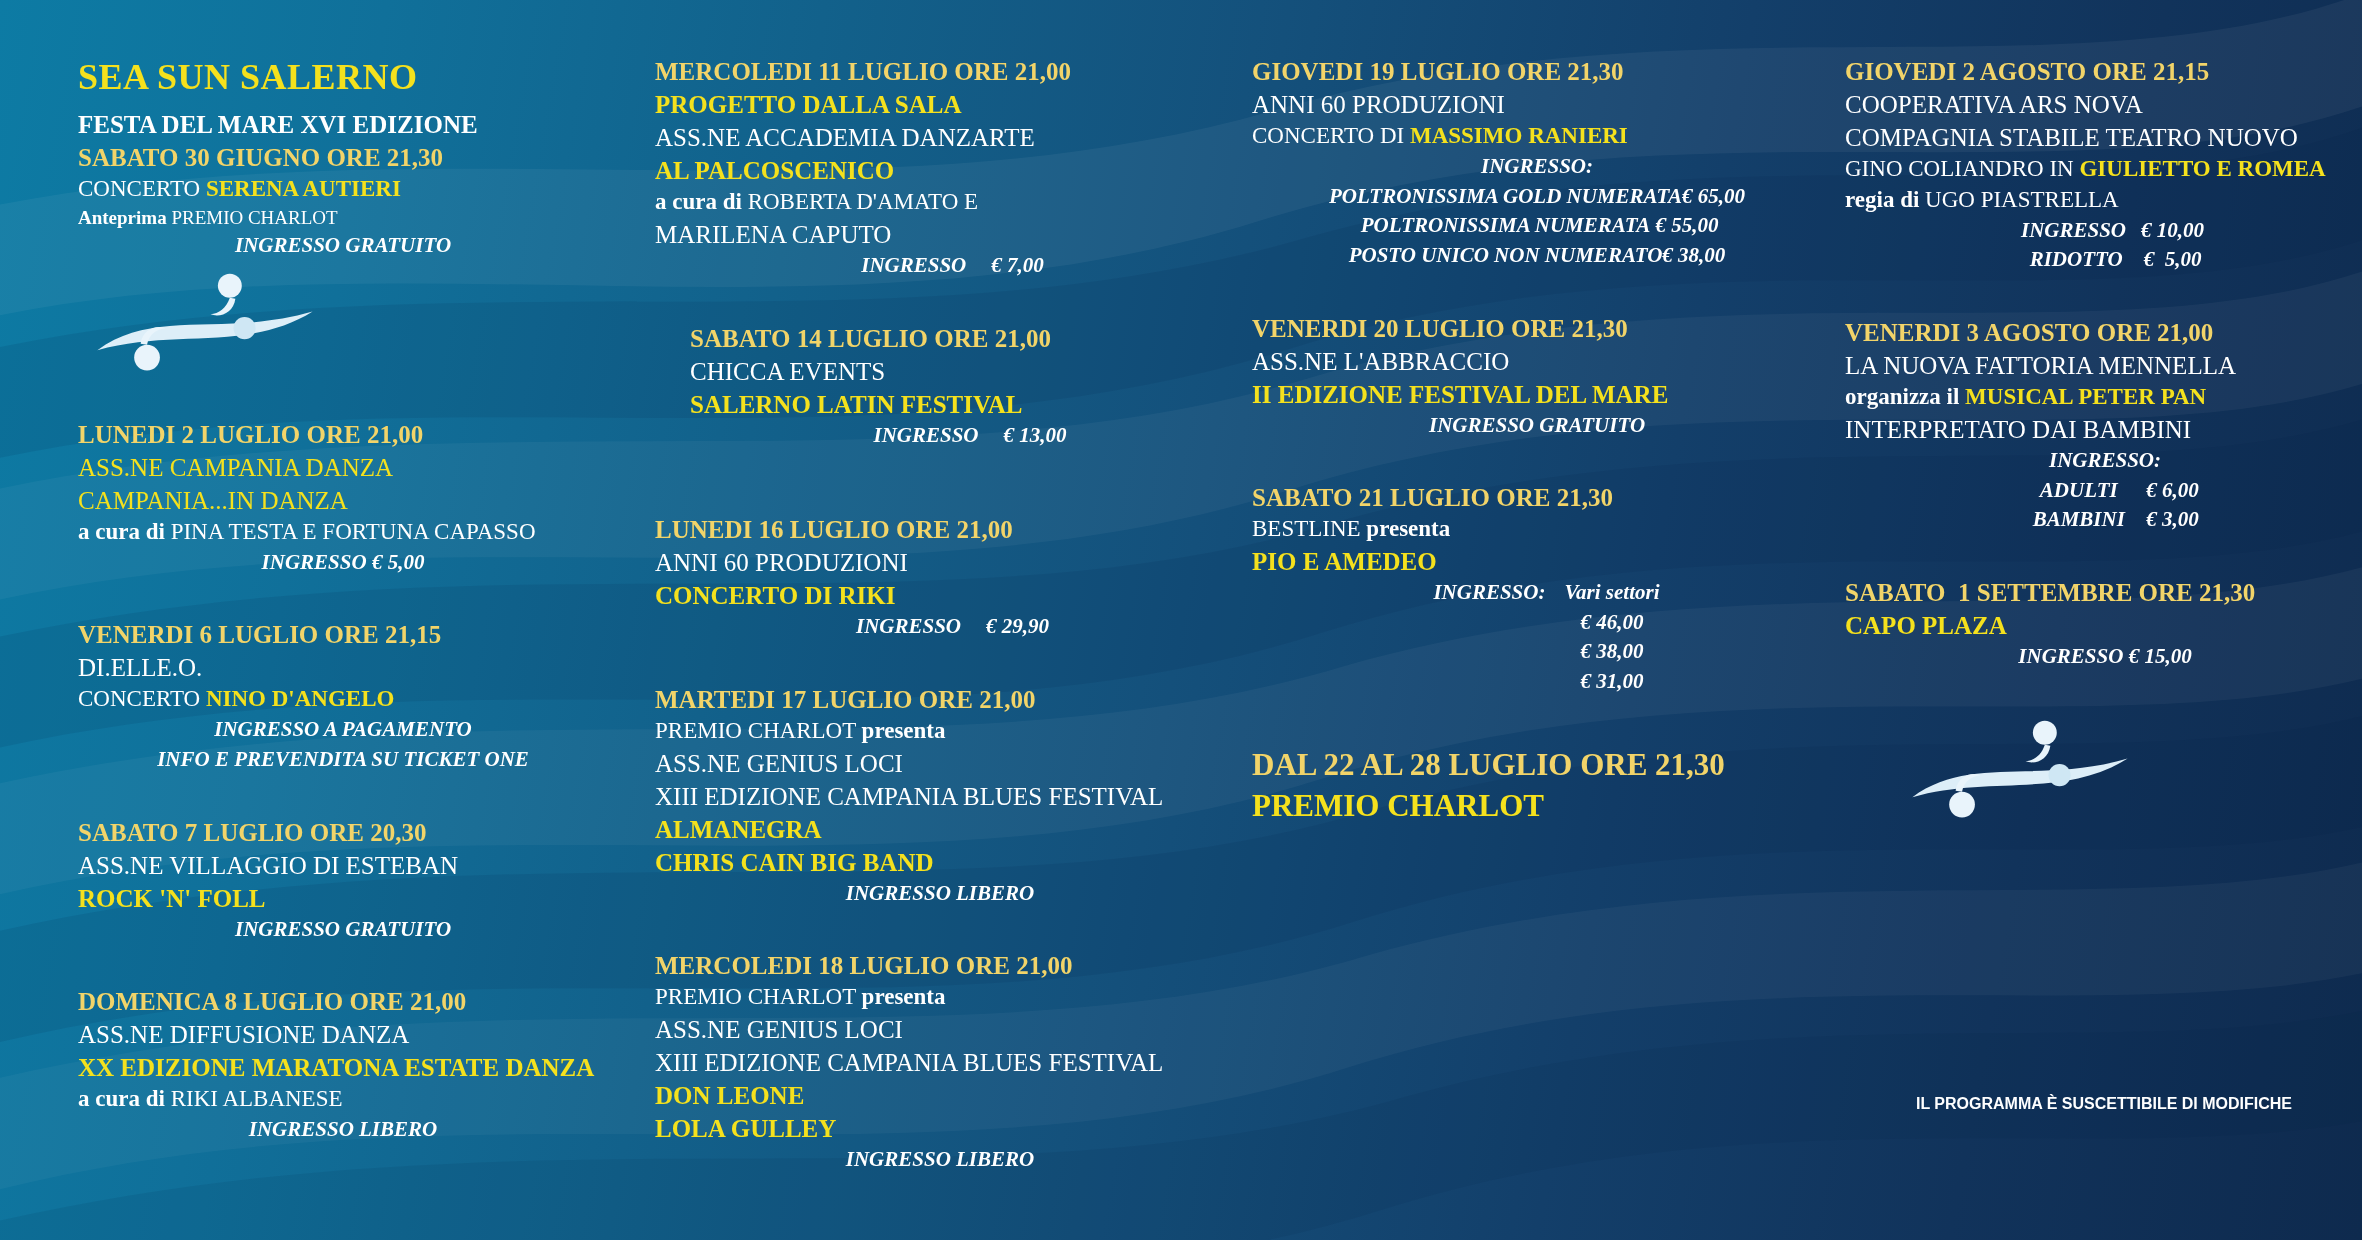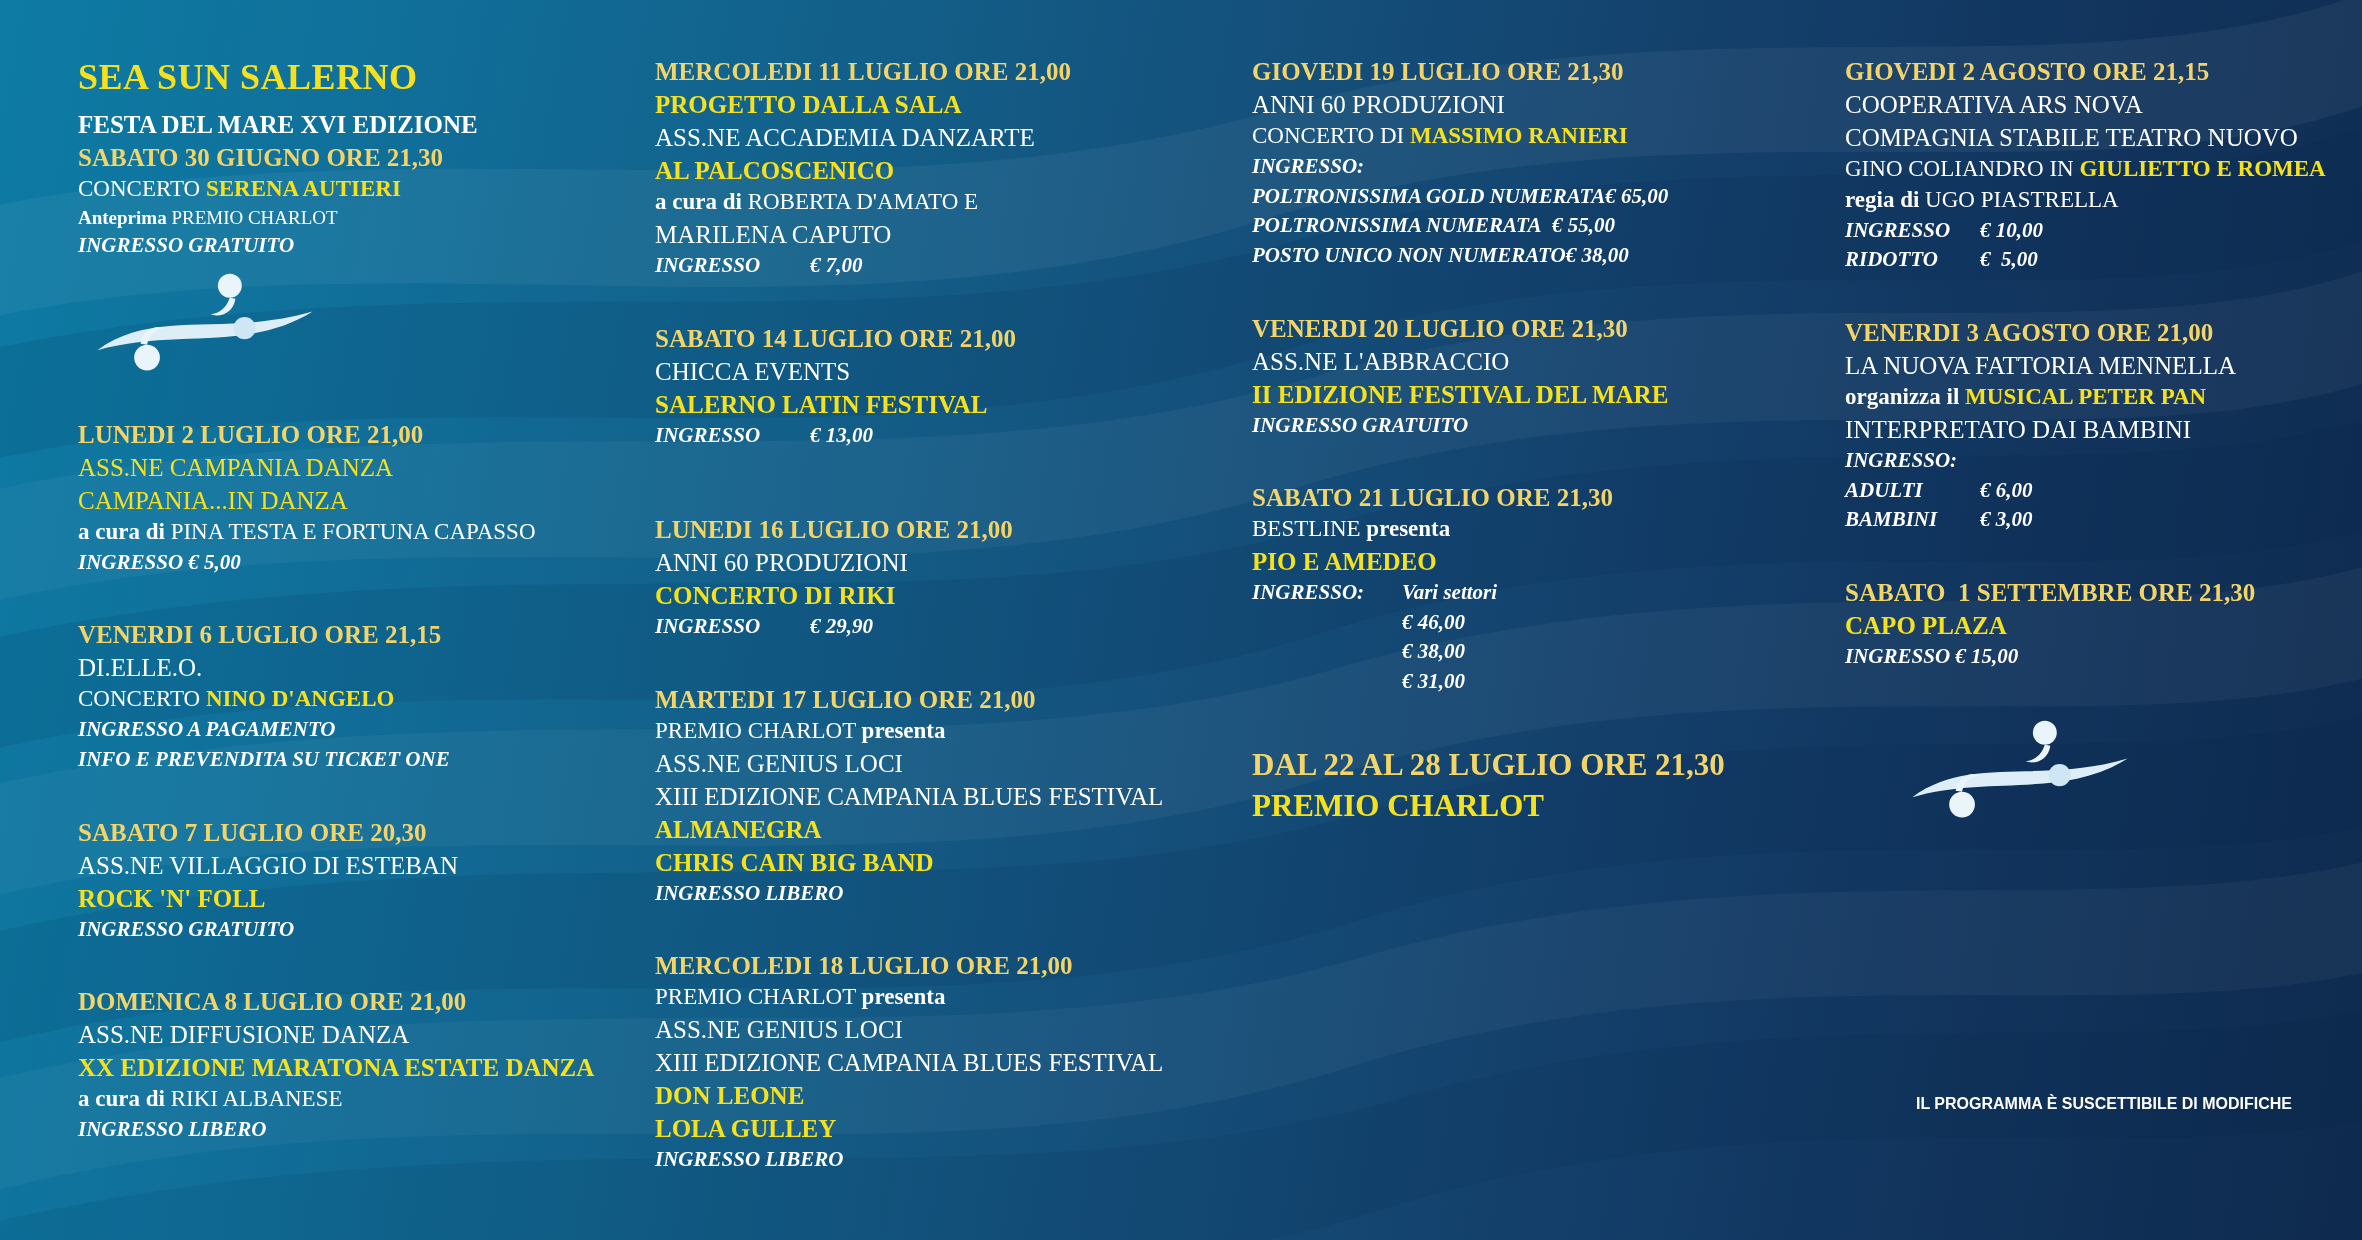--- a/index.html
+++ b/index.html
@@ -16,33 +16,33 @@
     background:linear-gradient(100deg,#0d7ba4 0%,#10709a 15%,#12618b 32%,#14507b 50%,#133f6a 68%,#11335b 84%,#0e2a4e 100%);
   }
   .bg-waves{position:absolute;left:0;top:0;width:2362px;height:1240px;pointer-events:none;}
   .column{position:absolute;top:58px;}
   .col-1{left:78px;width:530px;}
   .col-2{left:655px;width:570px;}
   .col-3{left:1252px;width:570px;}
   .col-4{left:1845px;width:520px;}
   .event{margin-bottom:48px;font-family:Liberation Serif, serif;}
   .col-1 .event:nth-child(1){margin-bottom:14px;}
-  .col-2 .event:nth-child(2){margin-bottom:70px;}
+  .col-2 .event:nth-child(2){margin-bottom:70px;margin-left:35px;}
   .col-3 .event:nth-child(4){margin-top:55px;}
   .line{white-space:pre-wrap;line-height:1.08;margin-bottom:6px;color:var(--white);}
   .main-title{font-size:36px;font-weight:bold;color:var(--yellow);letter-spacing:.5px;margin-bottom:14px;}
   .subtitle{font-size:25px;font-weight:bold;color:var(--white);}
   .date{font-size:25px;font-weight:bold;color:var(--gold);}
   .org{font-size:25px;color:var(--white);}
   .org-y{font-size:25px;color:var(--yellow);}
   .title{font-size:25px;font-weight:bold;color:var(--yellow);}
   .mixed{font-size:23px;}
   .small{font-size:19px;}
   .italic,.price,.price-wide,.price-mid,.price-sm{
-    font-size:21px;font-style:italic;font-weight:bold;color:var(--white);margin-bottom:7px;
+    font-size:21px;font-style:italic;font-weight:bold;color:var(--white);margin-bottom:7px;text-align:center;
   }
   .big-date{font-size:31px;font-weight:bold;color:var(--gold);margin-bottom:8px;}
   .big-title{font-size:31px;font-weight:bold;color:var(--yellow);}
   .plabel{display:inline-block;}
   .price .plabel{min-width:155px;}
   .price-wide .plabel{min-width:300px;}
   .price-mid .plabel{min-width:150px;}
   .price-sm .plabel{min-width:135px;}
   .part-w{color:var(--white);}
   .part-wb{color:var(--white);font-weight:bold;}

